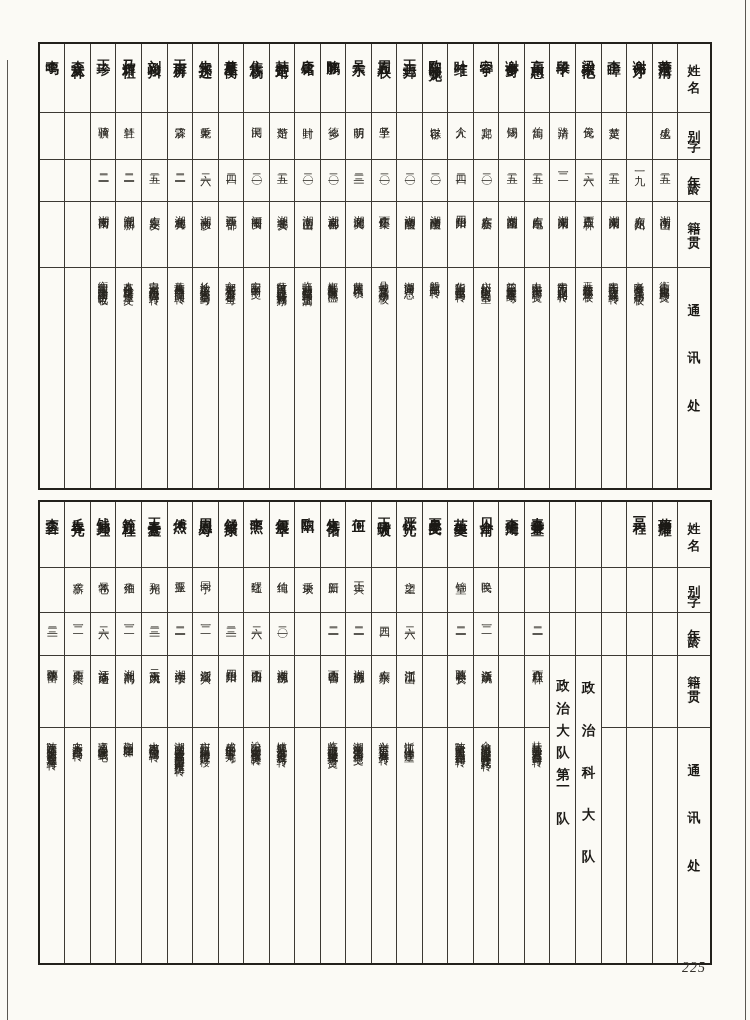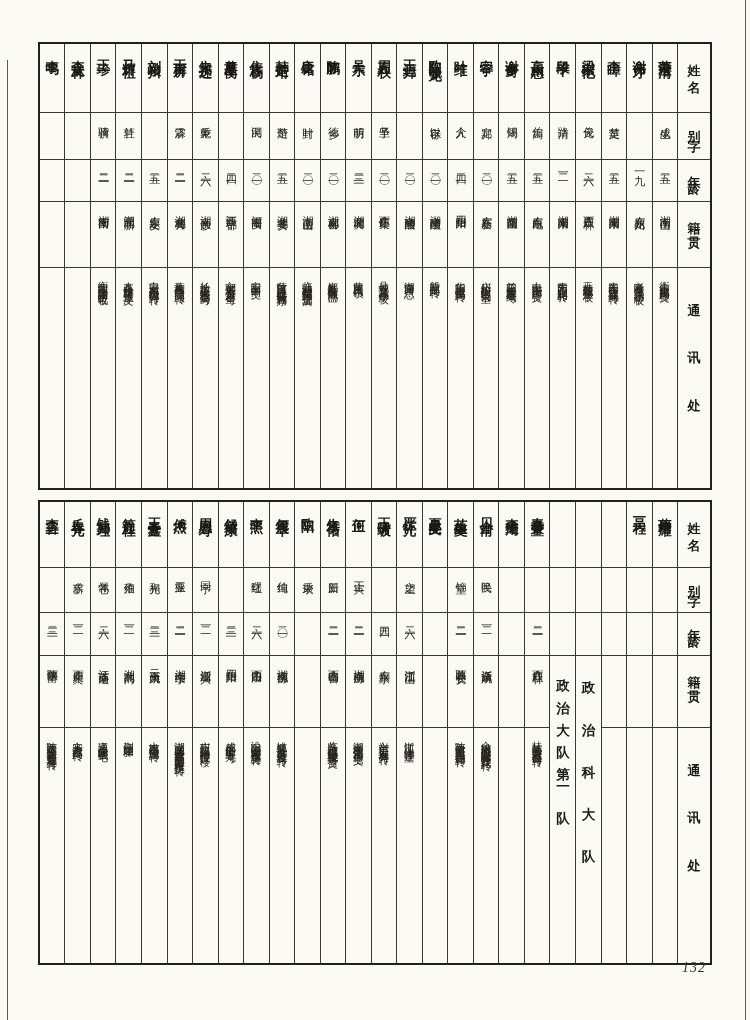--- a/index.html
+++ b/index.html
@@ -949,14 +949,14 @@
         </div>
         <div class="cell c-native">
           <span class="vtext">陕西富平</span>
         </div>
         <div class="cell c-addr">
           <span class="vtext">陕西耀县南大街长盛东宝号转</span>
         </div>
       </div>
     </div>
 
-  <div class="page-number">132</div>
+  <div class="page-number">225</div>
 </div>
 
 </body></html>

